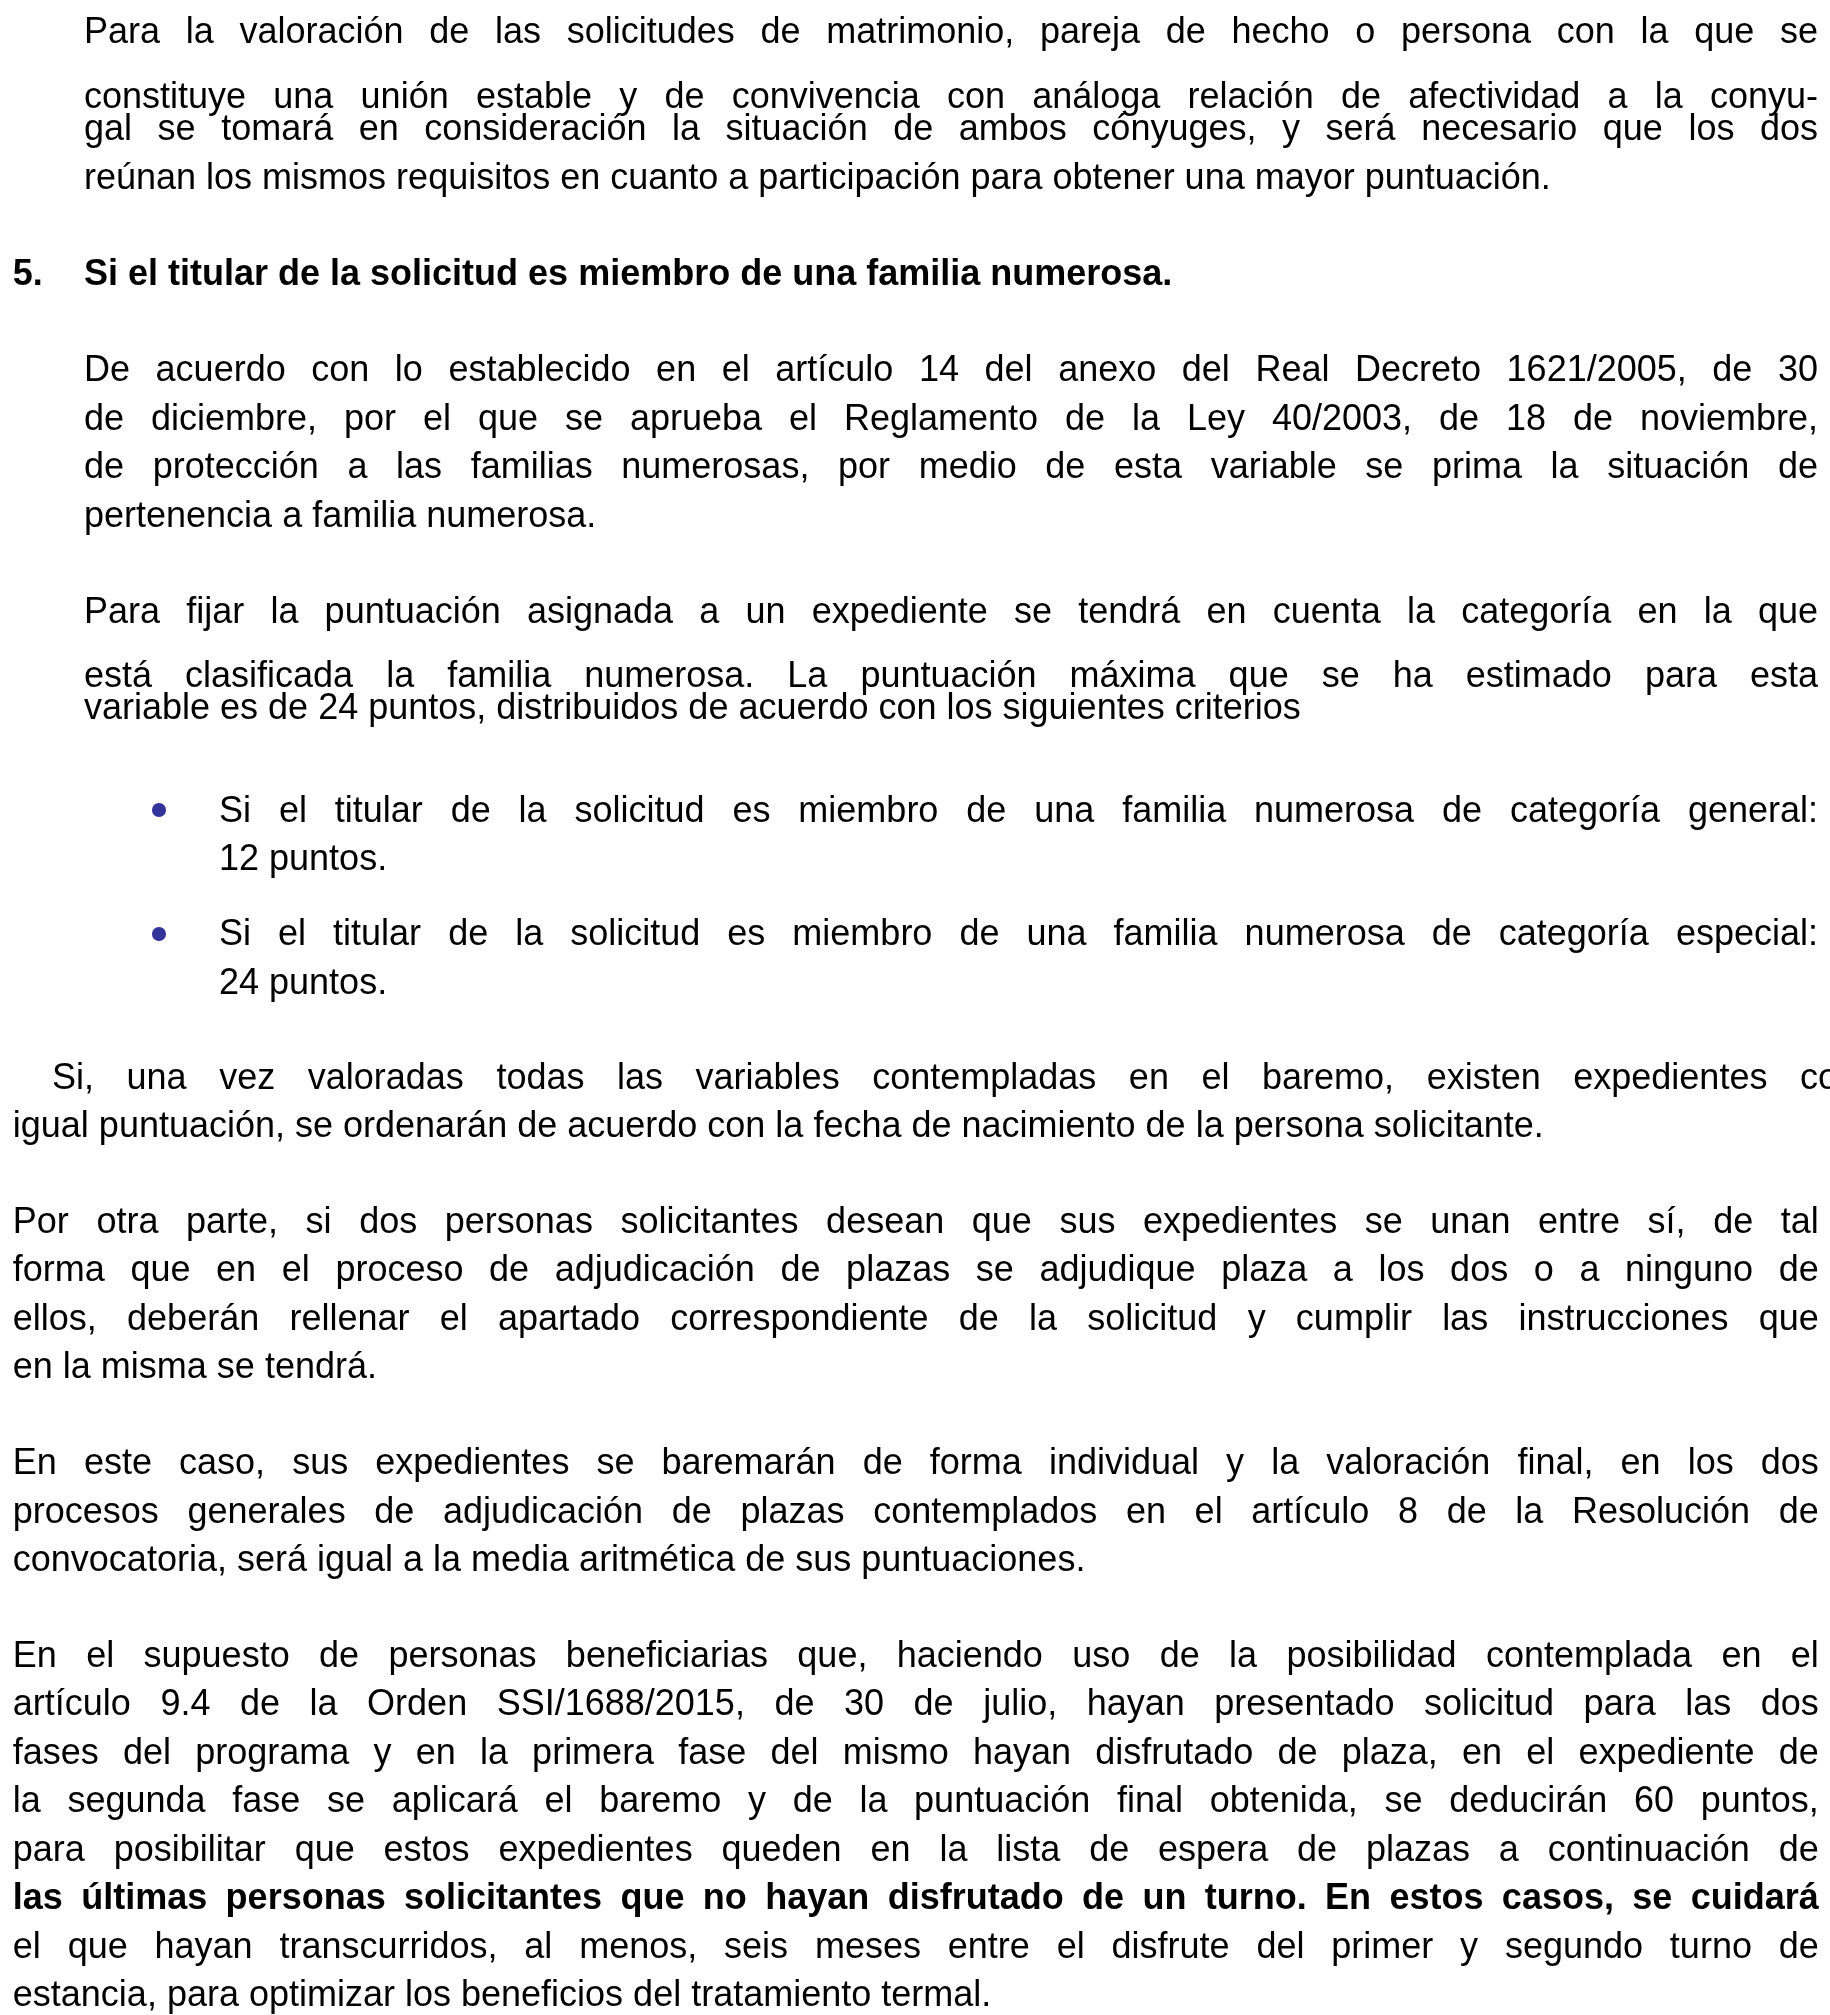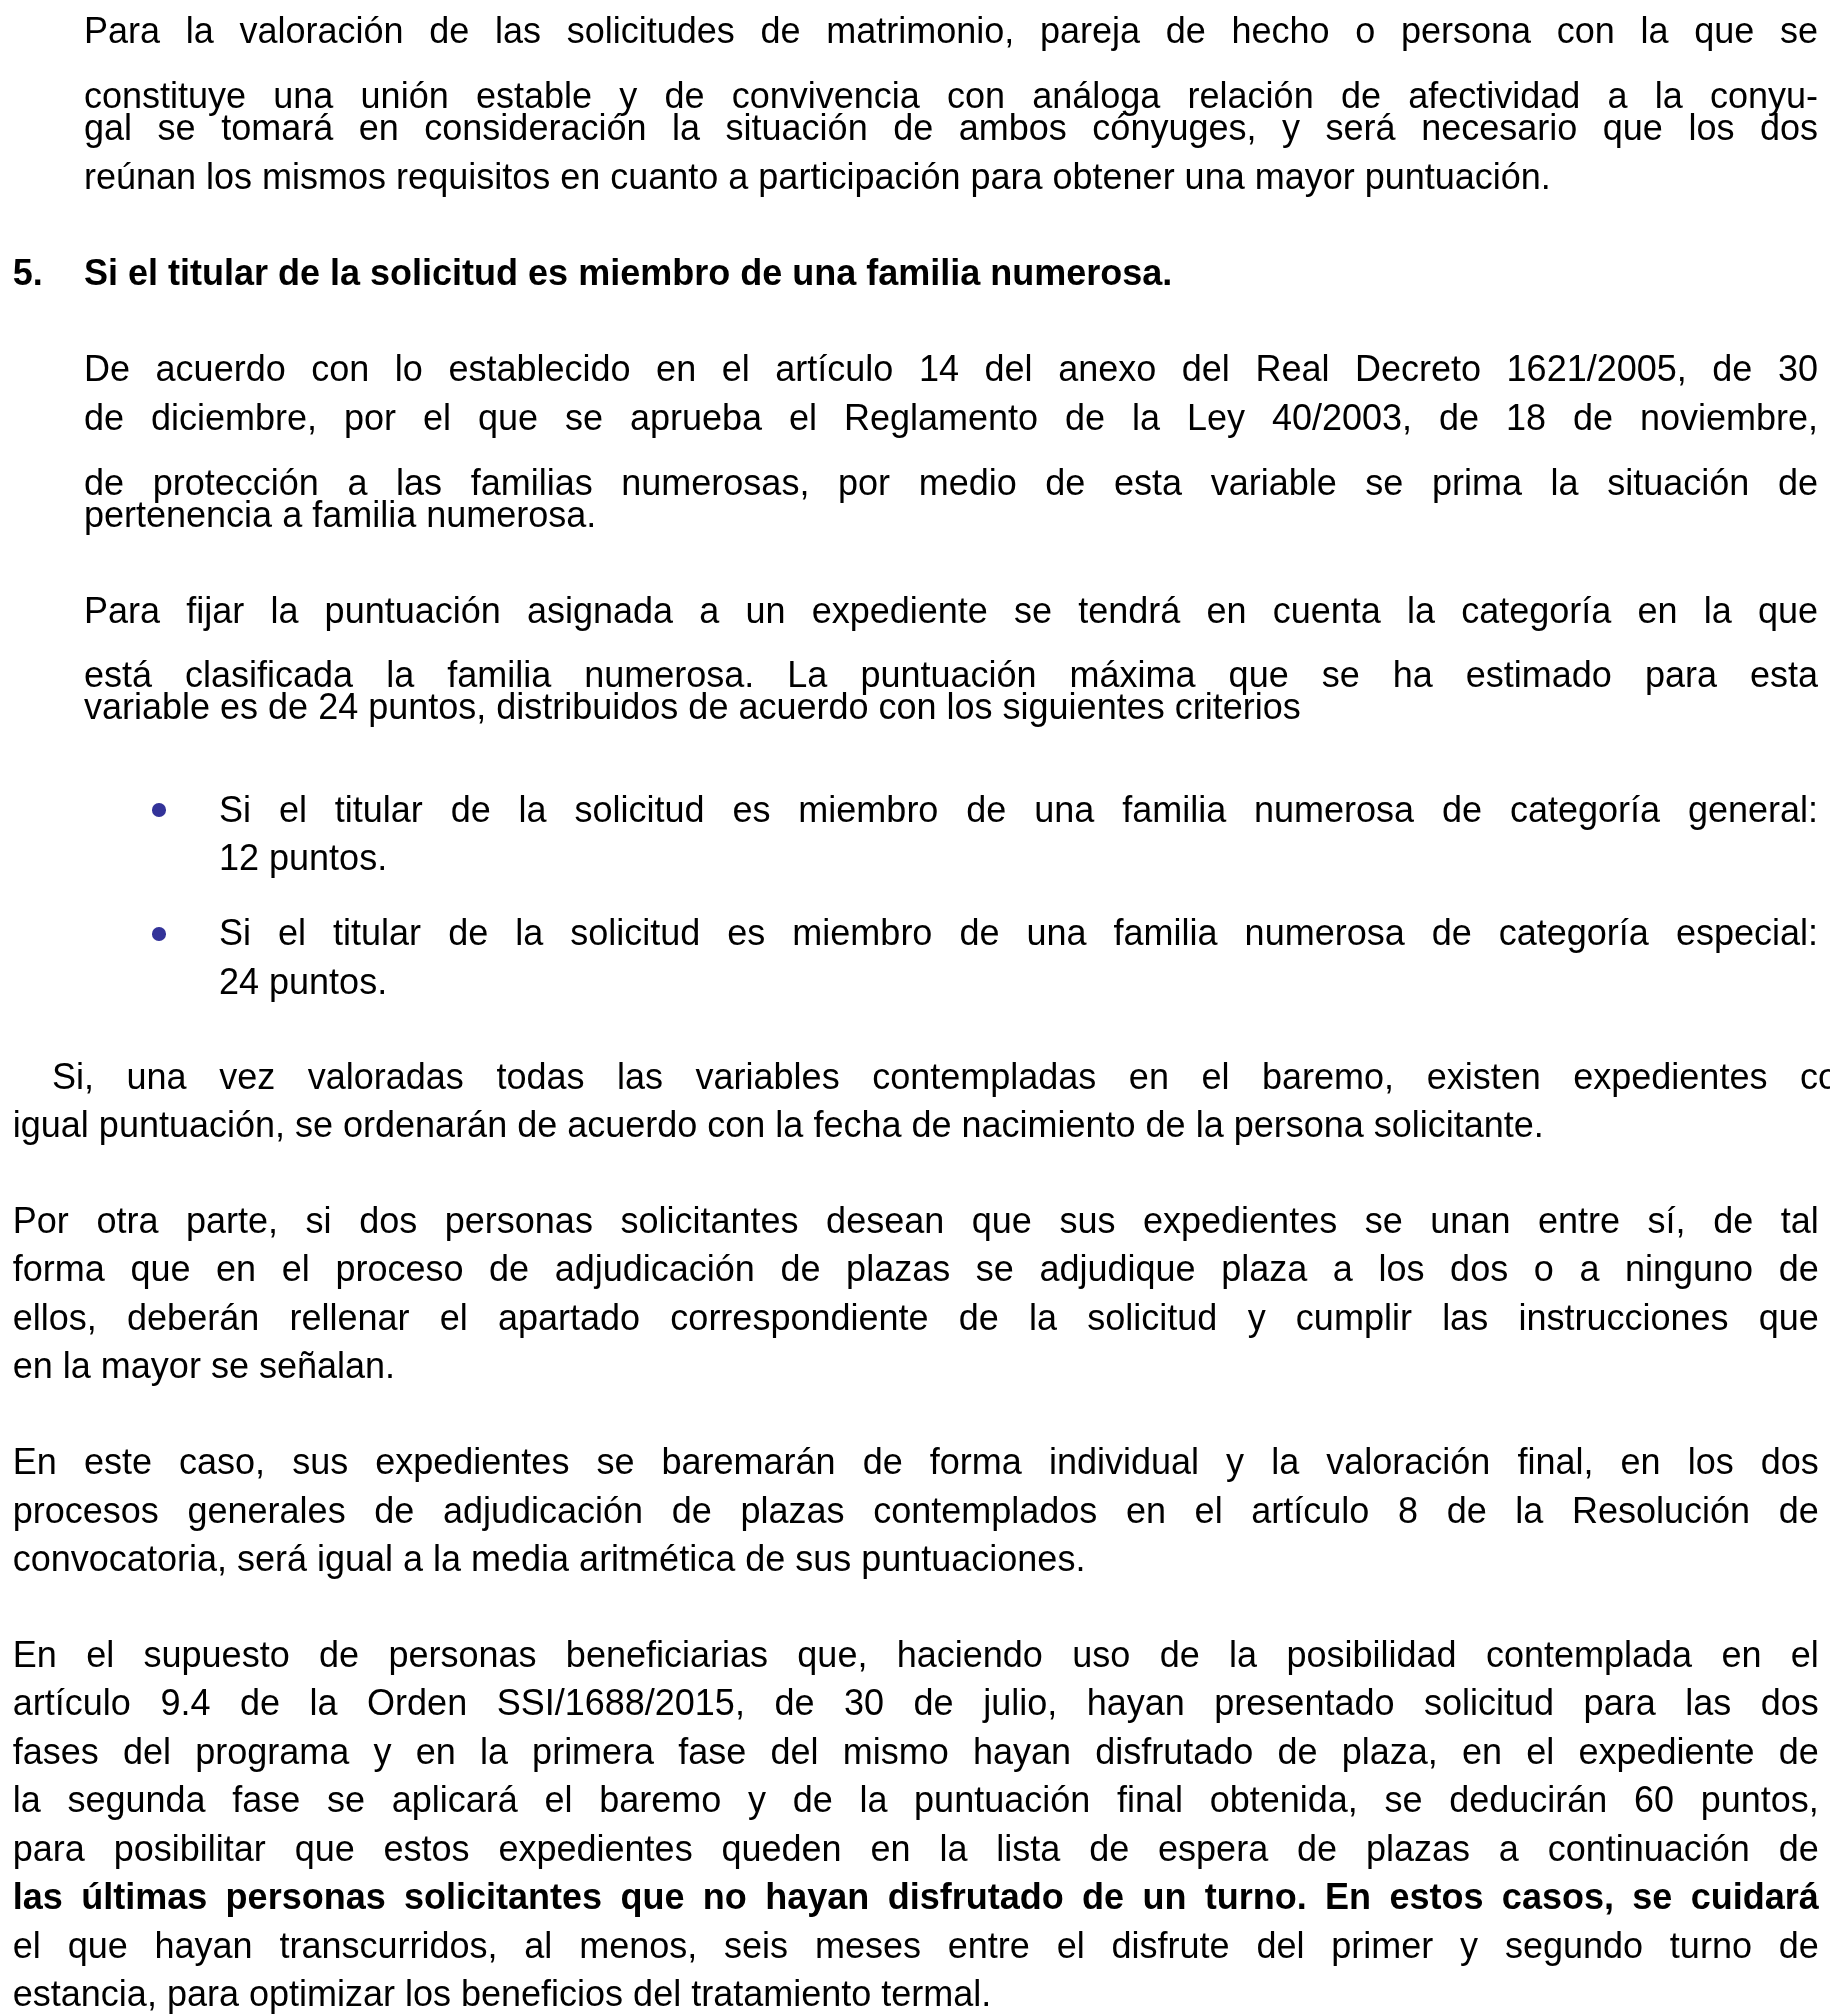--- a/index.html
+++ b/index.html
@@ -31,21 +31,21 @@
 </div>
 
 <div>
   <div class="line left bold" style="left:12.8px; top:249px;">5.</div>
   <div class="line left bold" style="left:84px; top:249px;">Si el titular de la solicitud es miembro de una familia numerosa.</div>
 </div>
 
 <div>
   <div class="line just" style="left:84px; width:1734px; top:345px;">De acuerdo con lo establecido en el artículo 14 del anexo del Real Decreto 1621/2005, de 30</div>
   <div class="line just" style="left:84px; width:1734px; top:394px;">de diciembre, por el que se aprueba el Reglamento de la Ley 40/2003, de 18 de noviembre,</div>
-  <div class="line just" style="left:84px; width:1734px; top:442px;margin-top:17px;">de protección a las familias numerosas, por medio de esta variable se prima la situación de</div>
+  <div class="line just" style="left:84px; width:1734px; top:442px;">de protección a las familias numerosas, por medio de esta variable se prima la situación de</div>
   <div class="line left" style="left:84px; top:491px;">pertenencia a familia numerosa.</div>
 </div>
 
 <div>
   <div class="line just" style="left:84px; width:1734px; top:587px;">Para fijar la puntuación asignada a un expediente se tendrá en cuenta la categoría  en la que</div>
   <div class="line just" style="left:84px; width:1734px; top:635px;margin-top:16px;">está clasificada la familia numerosa. La puntuación máxima que se ha estimado para esta</div>
   <div class="line left" style="left:84px; top:683px;">variable es de 24 puntos, distribuidos de acuerdo con los siguientes criterios</div>
 </div>
 
 <div>
@@ -63,21 +63,21 @@
 
 <div>
   <div class="line just" style="left:15px; width:1806px; top:1053px;margin-left:37px;">Si, una vez valoradas todas las variables contempladas en el baremo, existen expedientes con</div>
   <div class="line left" style="left:12.8px; top:1101px;">igual puntuación, se ordenarán de acuerdo con la fecha de nacimiento de la persona solicitante.</div>
 </div>
 
 <div>
   <div class="line just" style="left:12.8px; width:1806px; top:1197px;">Por otra parte, si dos personas solicitantes desean que sus expedientes se unan entre sí, de tal</div>
   <div class="line just" style="left:12.8px; width:1806px; top:1245px;">forma que en el proceso de adjudicación de plazas se adjudique plaza a los dos o a ninguno de</div>
   <div class="line just" style="left:12.8px; width:1806px; top:1294px;">ellos, deberán rellenar el apartado correspondiente de la solicitud y cumplir las instrucciones que</div>
-  <div class="line left" style="left:12.8px; top:1342px;">en la mayor se señalan.</div>
+  <div class="line left" style="left:12.8px; top:1342px;">en la misma se tendrá.</div>
 </div>
 
 <div>
   <div class="line just" style="left:12.8px; width:1806px; top:1438px;">En este caso, sus expedientes se baremarán de forma individual y la valoración final, en los dos</div>
   <div class="line just" style="left:12.8px; width:1806px; top:1487px;">procesos generales de adjudicación de plazas contemplados en el artículo 8 de la Resolución de</div>
   <div class="line left" style="left:12.8px; top:1535px;">convocatoria, será igual a la media aritmética de sus puntuaciones.</div>
 </div>
 
 <div>
   <div class="line just" style="left:12.8px; width:1806px; top:1631px;">En el supuesto de personas beneficiarias que, haciendo uso de la posibilidad contemplada en el</div>

